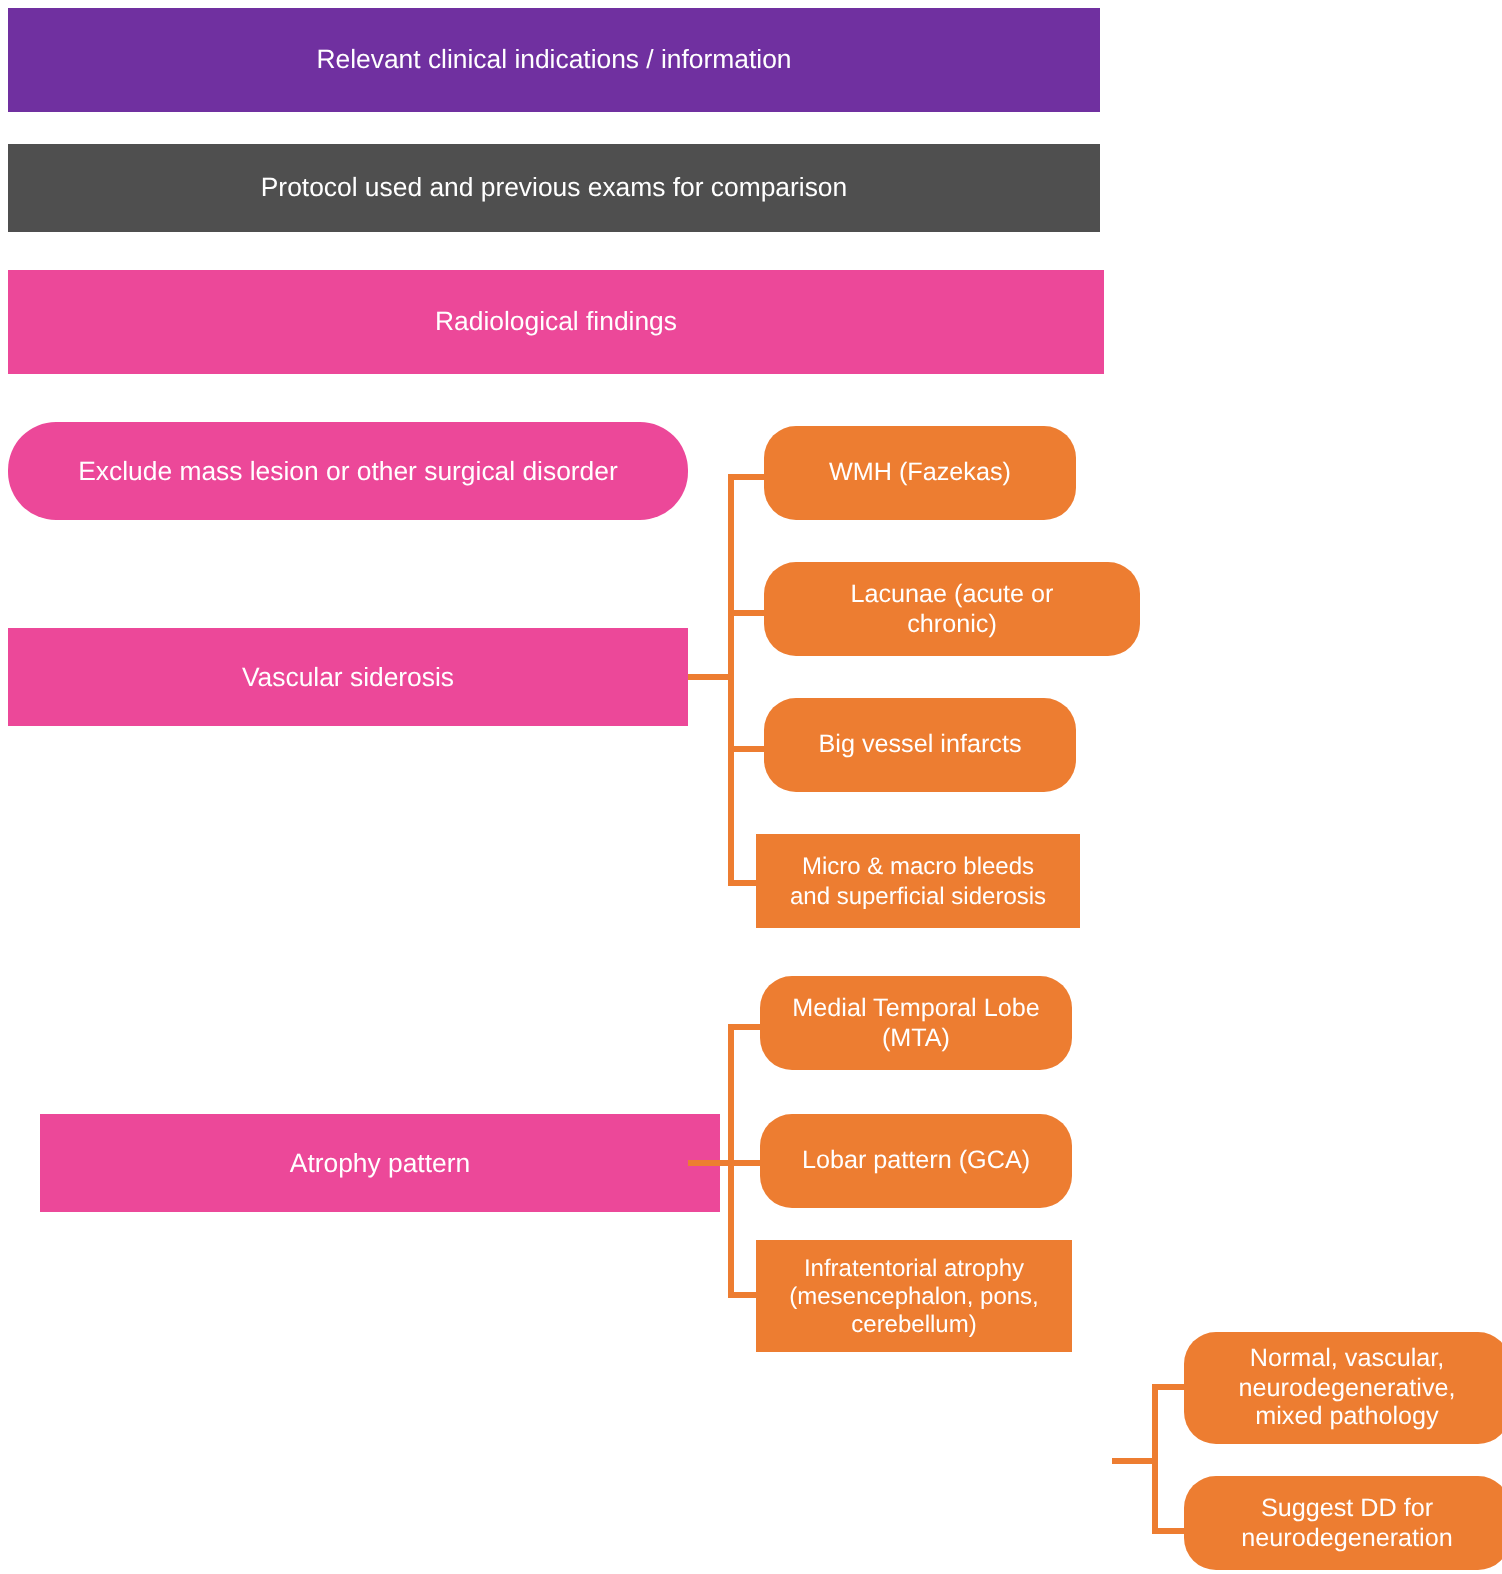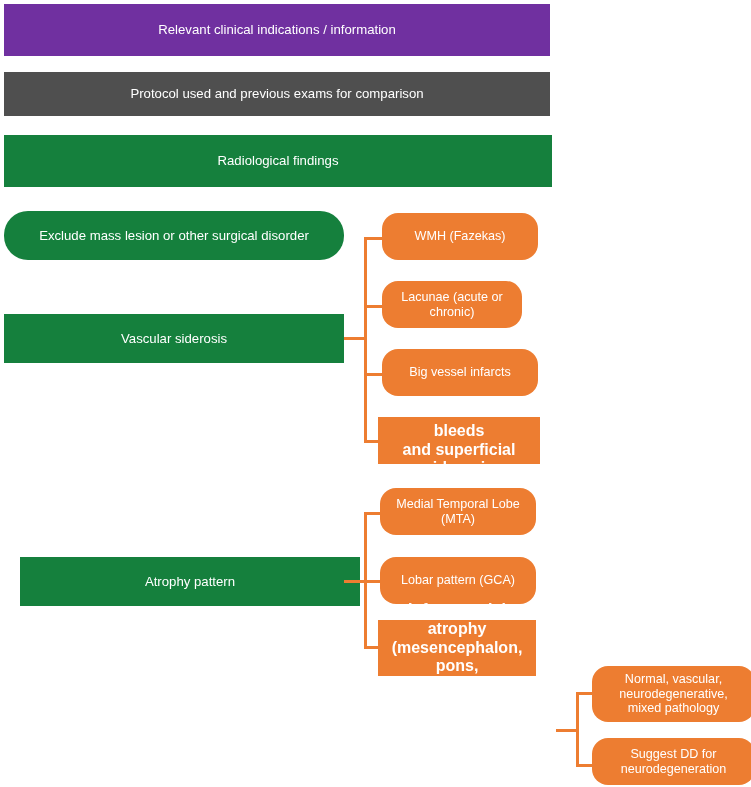--- a/index.html
+++ b/index.html
@@ -25,26 +25,26 @@
     justify-content: center;
     text-align: center;
     color: #ffffff;
     line-height: 1.18;
     padding: 16px 6px;
     white-space: pre-line;
   }
   .n-purple { background: #7030a0; }
   .n-gray   { background: #4f4f4f; }
   .n-gray2  { background: #808080; }
-  .n-blue   { background: #15803d; }
+  .n-blue   { background: #ec4899; }
   .n-orange { background: #ed7d31; }
 
   .fs13 { font-size: 13.2px; }
   .fs12 { font-size: 12.6px; border-radius: 16px; }
-  .fs12b{ font-size: 16px; font-weight: bold; }
+  .fs12b{ font-size: 12px; }
 
   .conn {
     position: absolute;
     background: #ed7d31;
   }
   .conn-h { height: 3px; }
   .conn-v { width: 3px; }
 </style>
 </head>
 <body>
@@ -68,21 +68,21 @@
 
   <div class="conn conn-v" style="left:364px; top:237px; height:203px;"></div>
 
   <div class="conn conn-h" style="left:364px; top:237px; width:20px;"></div>
   <div class="conn conn-h" style="left:364px; top:305px; width:20px;"></div>
   <div class="conn conn-h" style="left:364px; top:373px; width:20px;"></div>
   <div class="conn conn-h" style="left:364px; top:440px; width:20px;"></div>
 
   <div class="node n-orange fs12" style="left:382px; top:213px; width:156px; height:47px;">WMH (Fazekas)</div>
 
-  <div class="node n-orange fs12" style="left:382px; top:281px; width:140px; height:47px;">Lacunae (acute or
+  <div class="node n-orange fs12" style="left:382px; top:281px; width:188px; height:47px;">Lacunae (acute or
 chronic)</div>
 
   <div class="node n-orange fs12" style="left:382px; top:349px; width:156px; height:47px;">Big vessel infarcts</div>
 
   <div class="node n-orange fs12b" style="left:378px; top:417px; width:162px; height:47px;">Micro &amp; macro bleeds
 and superficial siderosis</div>
 
   <div class="conn conn-h" style="left:344px; top:580px; width:22px;"></div>
   <div class="conn conn-v" style="left:364px; top:512px; height:137px;"></div>
   <div class="conn conn-h" style="left:364px; top:512px; width:20px;"></div>

